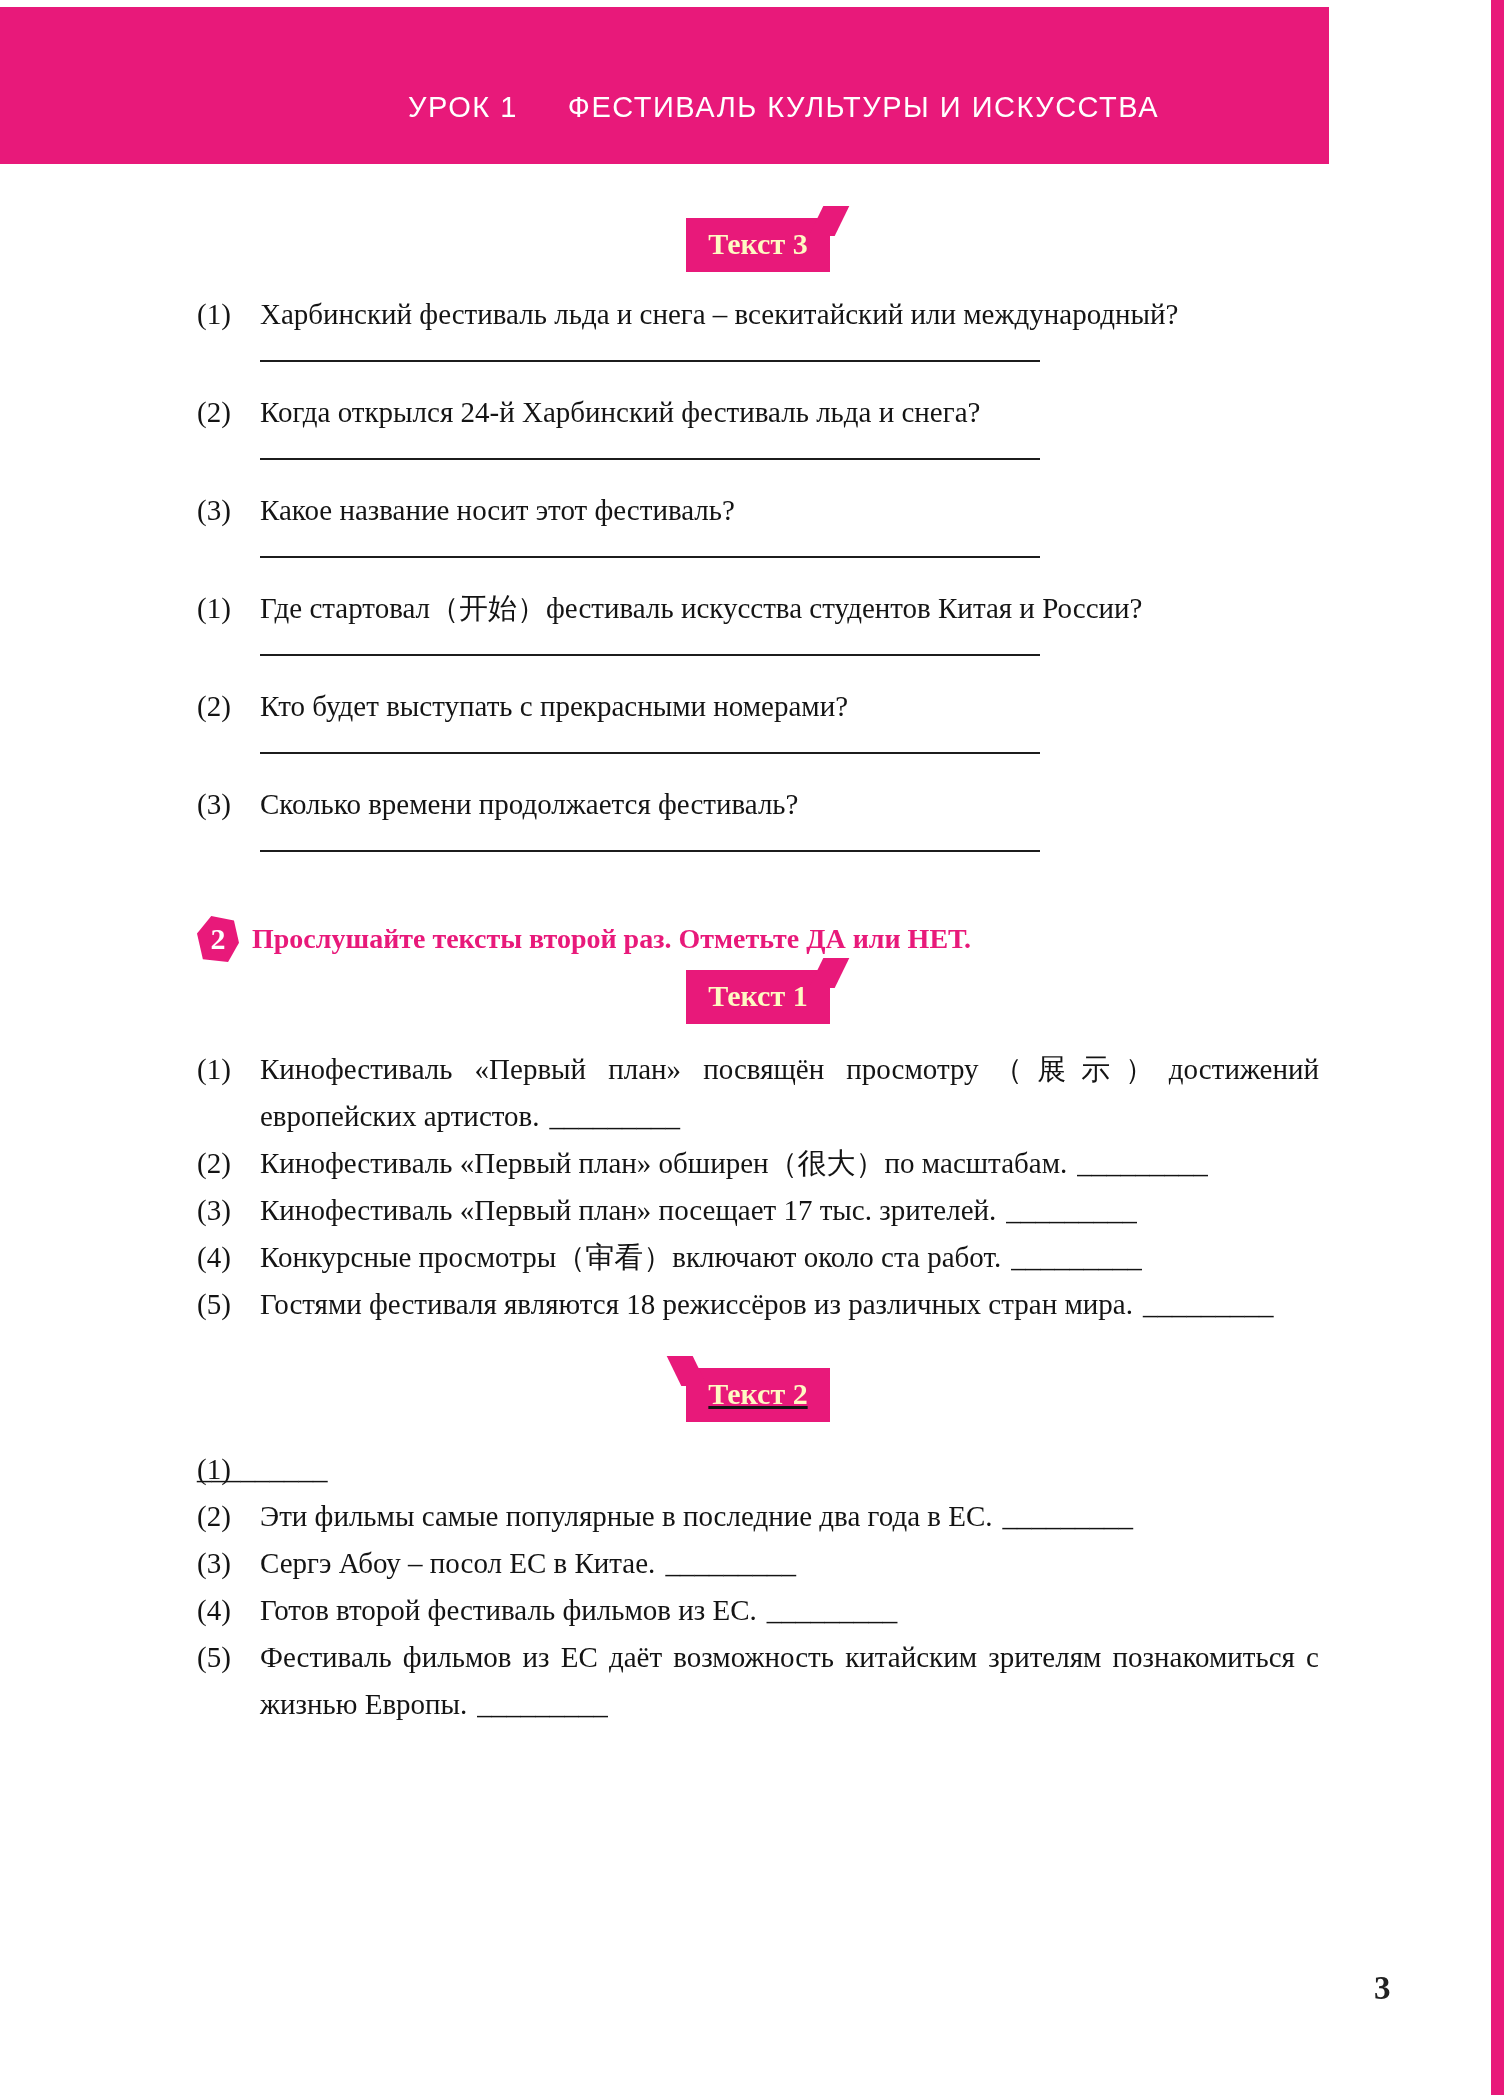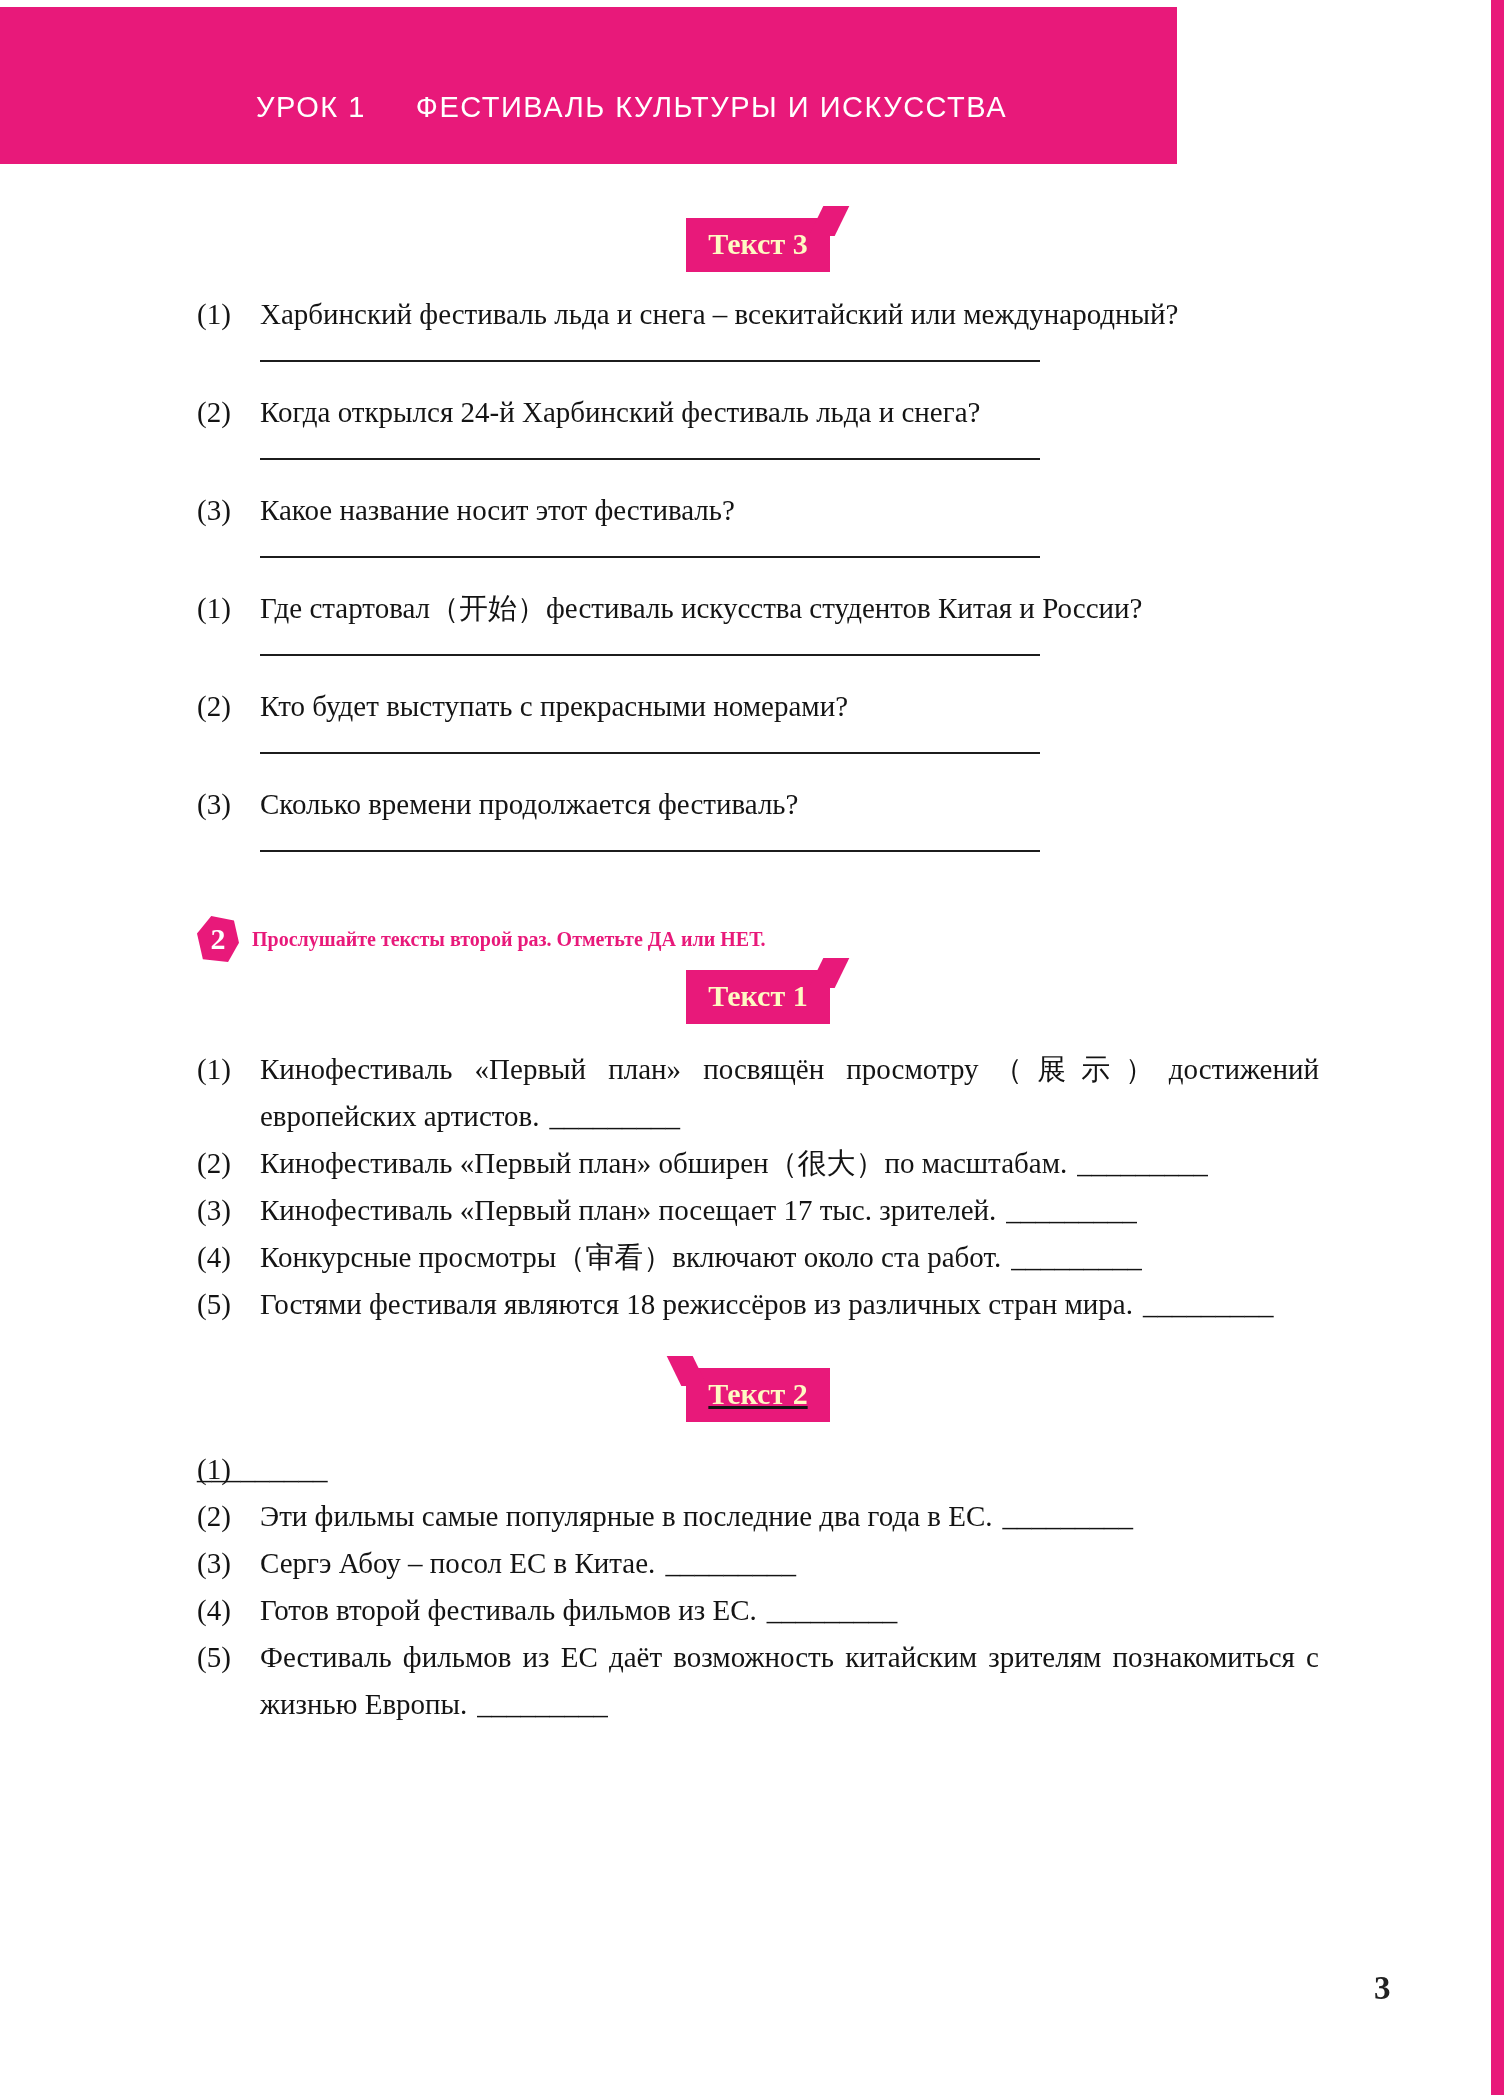--- a/index.html
+++ b/index.html
@@ -3,21 +3,21 @@
 <meta charset="utf-8">
 <style>
   * { margin:0; padding:0; box-sizing:border-box; }
   html,body { background:#ffffff; }
   body {
     width:1504px; height:2095px; position:relative; overflow:hidden;
     font-family:"Liberation Serif","DejaVu Serif",serif; color:#141414;
   }
   
   .band {
-    position:absolute; left:0; top:7px; width:1177px; height:157px;
+    position:absolute; left:0; top:7px; width:1329px; height:157px;
     background:#e8197a;
   }
   .band-inner {
     position:absolute; right:170px; top:84px;
     color:#ffffff; font-family:"Liberation Sans","DejaVu Sans",sans-serif;
     font-size:29px; letter-spacing:1.5px; white-space:nowrap;
   }
   .band-inner .lesson { margin-right:50px; }
   .edge-strip {
     position:absolute; right:0; top:0; width:13px; height:2095px;
@@ -54,21 +54,21 @@
     border-bottom:2px solid #1c1c1c;
   }
   
   .task-head { display:flex; align-items:center; gap:13px; margin:64px 0 8px 0; }
   .num-badge {
     width:42px; height:46px; background:#e8197a; color:#ffffff;
     display:flex; align-items:center; justify-content:center;
     font-size:30px; font-weight:bold; flex:0 0 42px;
     clip-path:polygon(34% 0, 88% 10%, 100% 58%, 74% 100%, 14% 94%, 0 38%);
   }
-  .task-text { color:#e8197a; font-weight:bold; font-size:20px; }
+  .task-text { color:#e8197a; font-weight:bold; font-size:28px; }
   
   .stmts { }
   .stmt { display:flex; line-height:47px; }
   .stmt-text { flex:1; text-align:justify; }
   .blank { white-space:nowrap; margin-left:10px; }
   .blank-own-line { display:block; margin-left:-63px; }
   .stretch-last { text-align-last:justify; }
   
   .page-number {
     position:absolute; left:1374px; top:1970px;

